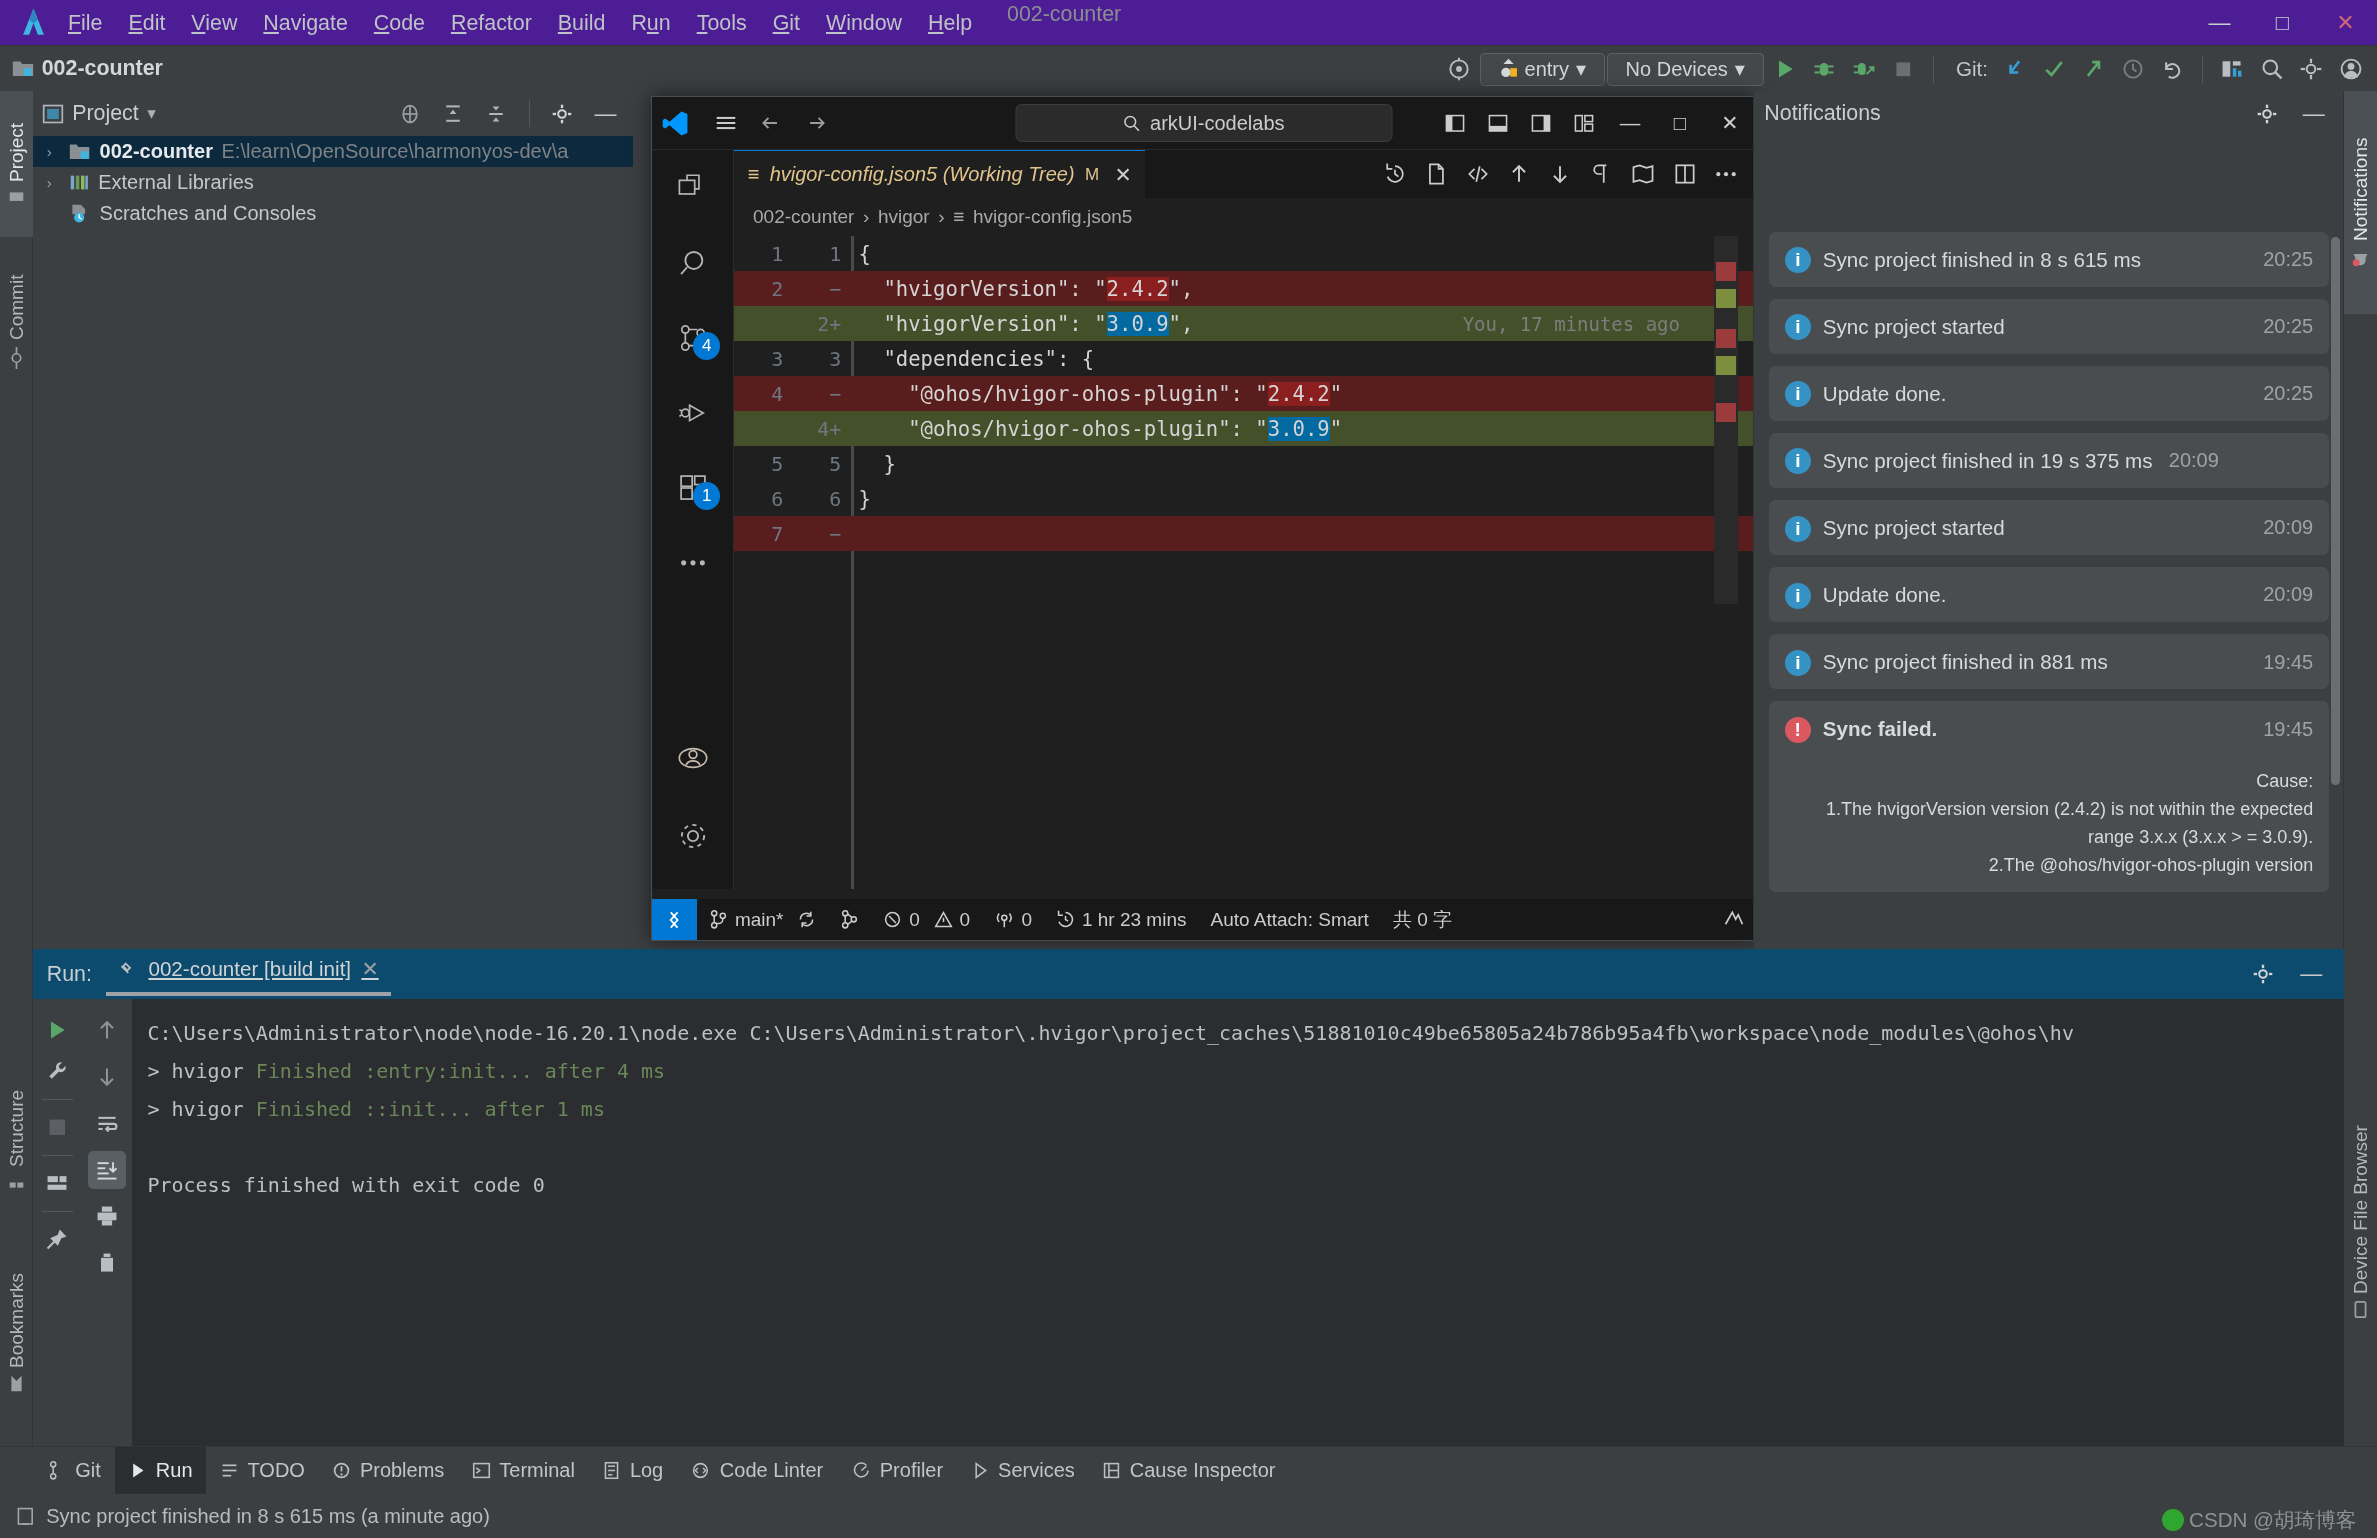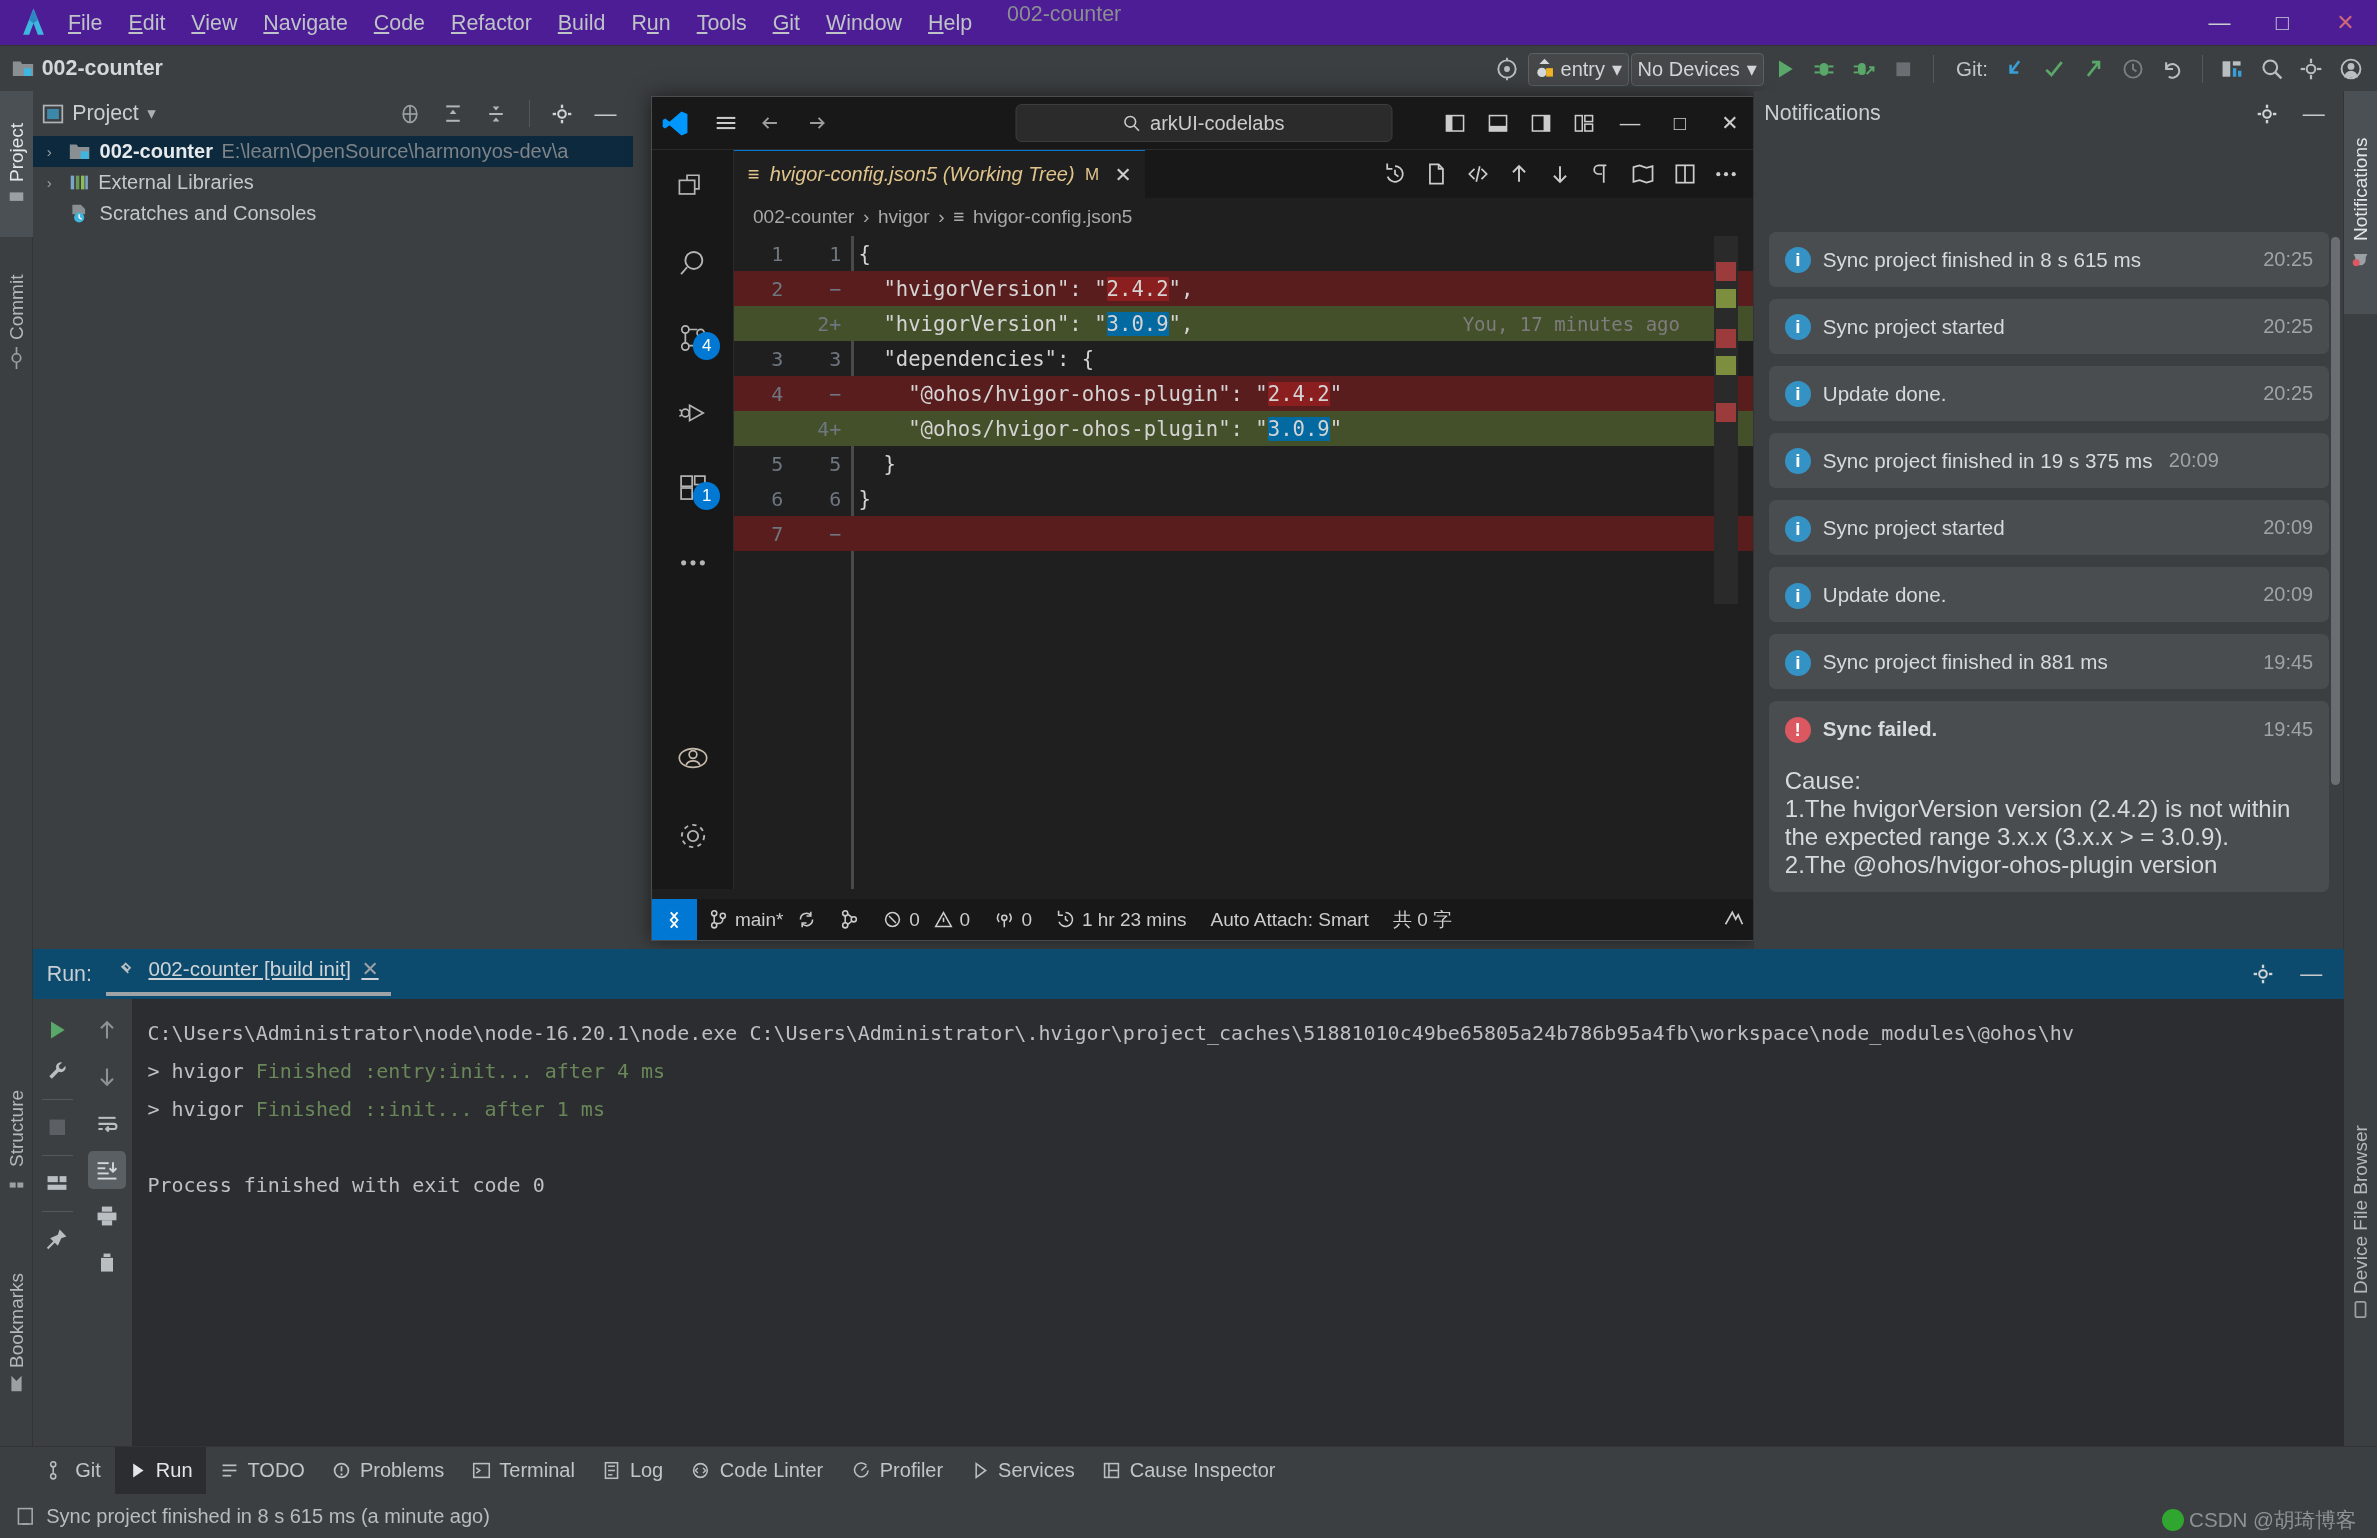--- a/index.html
+++ b/index.html
@@ -17,21 +17,21 @@
   .winbtns { position:absolute; right:0; top:0; height:45px; display:flex; align-items:center; }
   .winbtn { width:63px; height:45px; display:flex; align-items:center; justify-content:center;
     font-size:22px; color:#c8cdd1; }
   .winbtn.close { color:#cf6679; }
 
   
   .toolbar2 { position:absolute; left:0; top:45px; width:2377px; height:46px;
     background:#3c3f41; border-top:0.9px solid #323436; display:flex; align-items:center; }
   .proj-chip { display:flex; align-items:center; gap:7.7px; margin-left:12px; font-size:21.4px; color:#d4d7da; font-weight:bold;}
   .tb-right { position:absolute; right:0; top:0; height:46px; display:flex; align-items:center; gap:1.7px; padding-right:6.9px;}
-  .combo { display:flex; align-items:center; gap:6.9px; height:33px; padding:0 6px;
+  .combo { display:flex; align-items:center; gap:6.9px; height:33px; padding:0 18px;
     border:0.9px solid #5c6164; border-radius:4.3px; background:#454749; font-size:20px; color:#d2d5d8; }
   .iconbtn { width:38px; height:38px; display:flex; align-items:center; justify-content:center; }
   .gitlabel { font-size:20.6px; color:#c0c5c9; margin:0 5.1px 0 12px; }
   .vsep { width:0.9px; height:27.4px; background:#55585a; margin:0 8.6px; }
 
   
   .leftstripe { position:absolute; left:0; top:91px; width:33px; height:1378px; background:#3c3f41;
     border-right:0.9px solid #323436; }
   .vtab { position:absolute; left:0; width:33px; writing-mode:vertical-rl; transform:rotate(180deg);
     font-size:19px; color:#b4b8bb; display:flex; align-items:center; justify-content:center; gap:6.9px;
@@ -116,21 +116,21 @@
   .nf-timeline .lbl { font-size:20.6px; color:#9ea3a7; }
   .nf-clear { margin-left:auto; font-size:20.6px; color:#4a90d9; }
   .nf-list { position:absolute; left:0; top:134px; width:590px; height:725px; overflow:hidden; padding:6.9px 15.4px 0 15.4px;}
   .nf-card { background:#4a4d50; border-radius:6.9px; padding:13.7px 15.4px; margin-bottom:12px; display:flex; gap:12px; }
   .nf-ibadge { width:26px; height:26px; border-radius:13px; background:#3592c4; color:#fff; font-size:19px;
     font-weight:bold; display:flex; align-items:center; justify-content:center; flex:0 0 auto; margin-top:1.7px;}
   .nf-ibadge.err { background:#db5860; }
   .nf-txt { flex:1; font-size:20.6px; color:#d6dadd; line-height:27.4px; }
   .nf-txt.bold { font-weight:bold; }
   .nf-time { font-size:20px; color:#9ea3a7; flex:0 0 auto; margin-top:2.6px;}
-  .nf-cause { font-size:24px; color:#d6dadd; line-height:28px; margin-top:12px; }
+  .nf-cause { font-size:18px; color:#d6dadd; line-height:28px; margin-top:12px;text-align:right; }
   .nf-scroll { position:absolute; right:3.4px; top:146px; width:8.6px; height:548px; background:#6a6e72; border-radius:4.3px;}
 
   
   .runpanel { position:absolute; left:33px; top:949px; width:2311px; height:519px; background:#0c4a6e; }
   .run-head { height:50px; display:flex; align-items:center; gap:13.7px; padding-left:13.7px; position:relative;}
   .run-lbl { font-size:21.4px; color:#c9ced2; }
   .run-tab { display:flex; align-items:flex-end; gap:10.3px; font-size:20.6px; color:#d0d4d7;
     padding:5.1px 12px 10.3px 12px; border-bottom:4.3px solid #9ea3a7;text-decoration:underline; }
   .run-head-right { margin-left:auto; display:flex; gap:10.3px; align-items:center; padding-right:13.7px;}
   .run-body { position:absolute; left:0; top:50px; width:2311px; height:469px; display:flex; }

